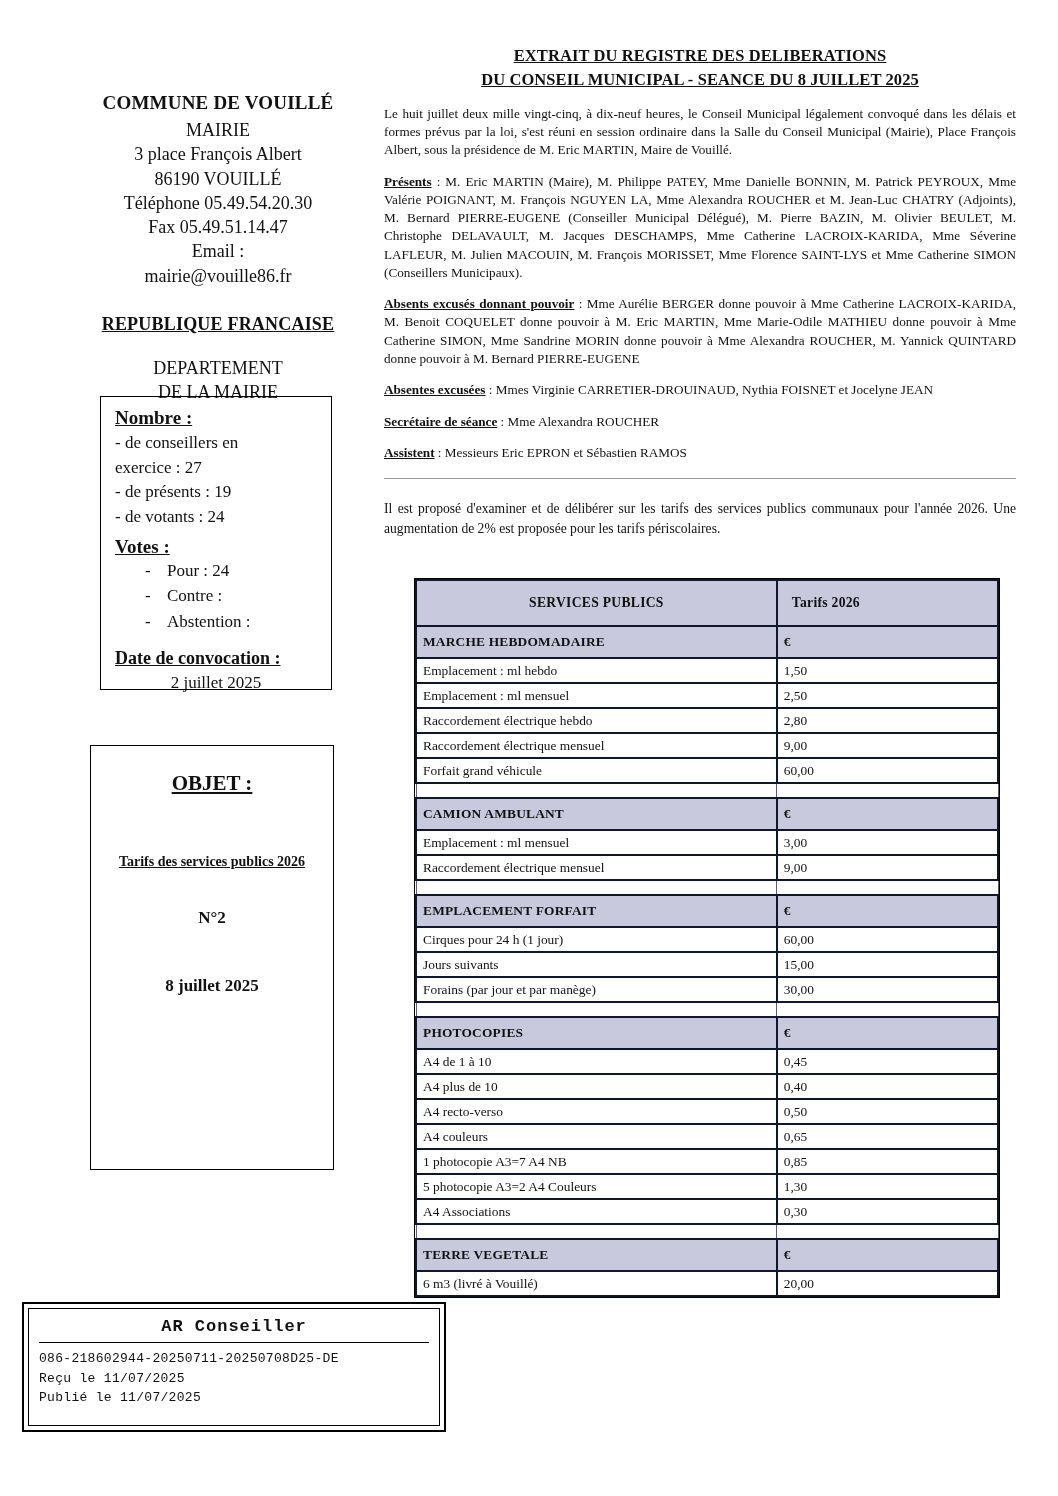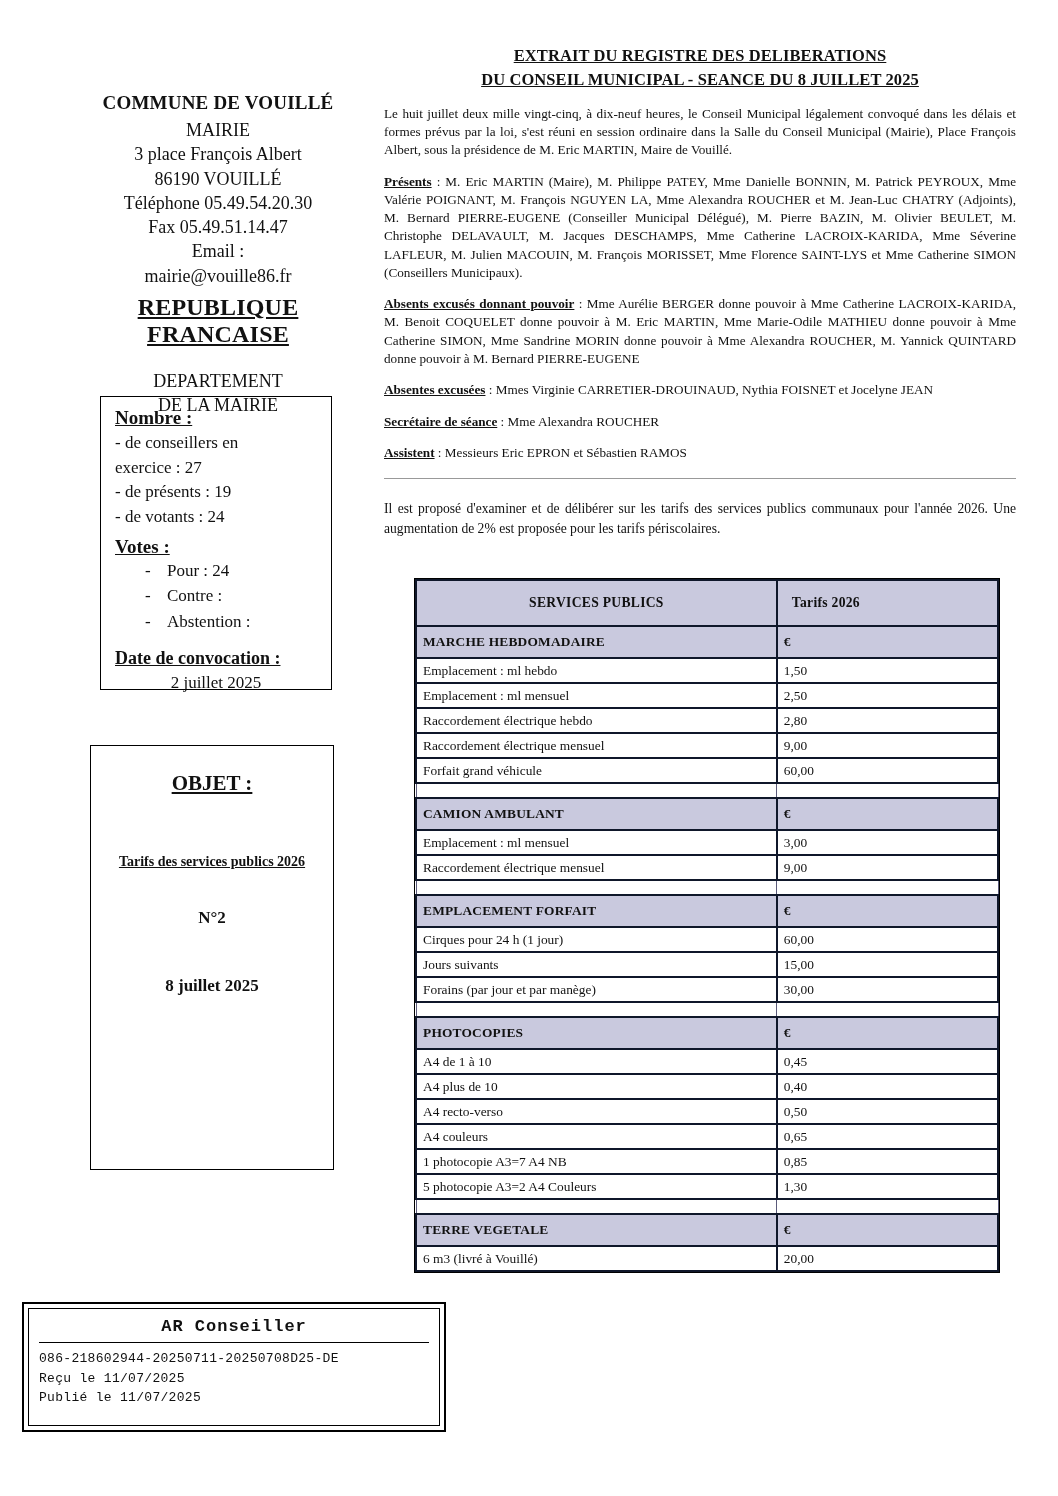--- a/index.html
+++ b/index.html
@@ -32,23 +32,23 @@
     font-weight: bold;
     font-size: 19px;
     letter-spacing: 0.2px;
     margin-bottom: 4px;
   }
   .mairie-line {
     font-size: 18px;
     line-height: 1.35;
   }
   .republique {
-    margin-top: 6px;
-    font-weight: bold;
-    font-size: 24px;
+    margin-top: 26px;
+    font-weight: bold;
+    font-size: 18px;
     text-decoration: underline;
     letter-spacing: 0.2px;
   }
   .departement {
     margin-top: 22px;
     font-size: 18px;
     line-height: 1.3;
   }
 
   
@@ -422,20 +422,24 @@
             <td class="col-price">0,65</td>
           </tr>
           <tr>
             <td class="col-svc">1 photocopie A3=7 A4 NB</td>
             <td class="col-price">0,85</td>
           </tr>
           <tr>
             <td class="col-svc">5 photocopie A3=2 A4 Couleurs</td>
             <td class="col-price">1,30</td>
           </tr>
+          <tr>
+            <td class="col-svc">A4 Associations</td>
+            <td class="col-price">0,30</td>
+          </tr>
           <tr class="spacer">
             <td class="col-svc"></td>
             <td class="col-price"></td>
           </tr>
           <tr class="section">
             <td class="col-svc">TERRE VEGETALE</td>
             <td class="col-price">€</td>
           </tr>
           <tr>
             <td class="col-svc">6 m3 (livré à Vouillé)</td>

